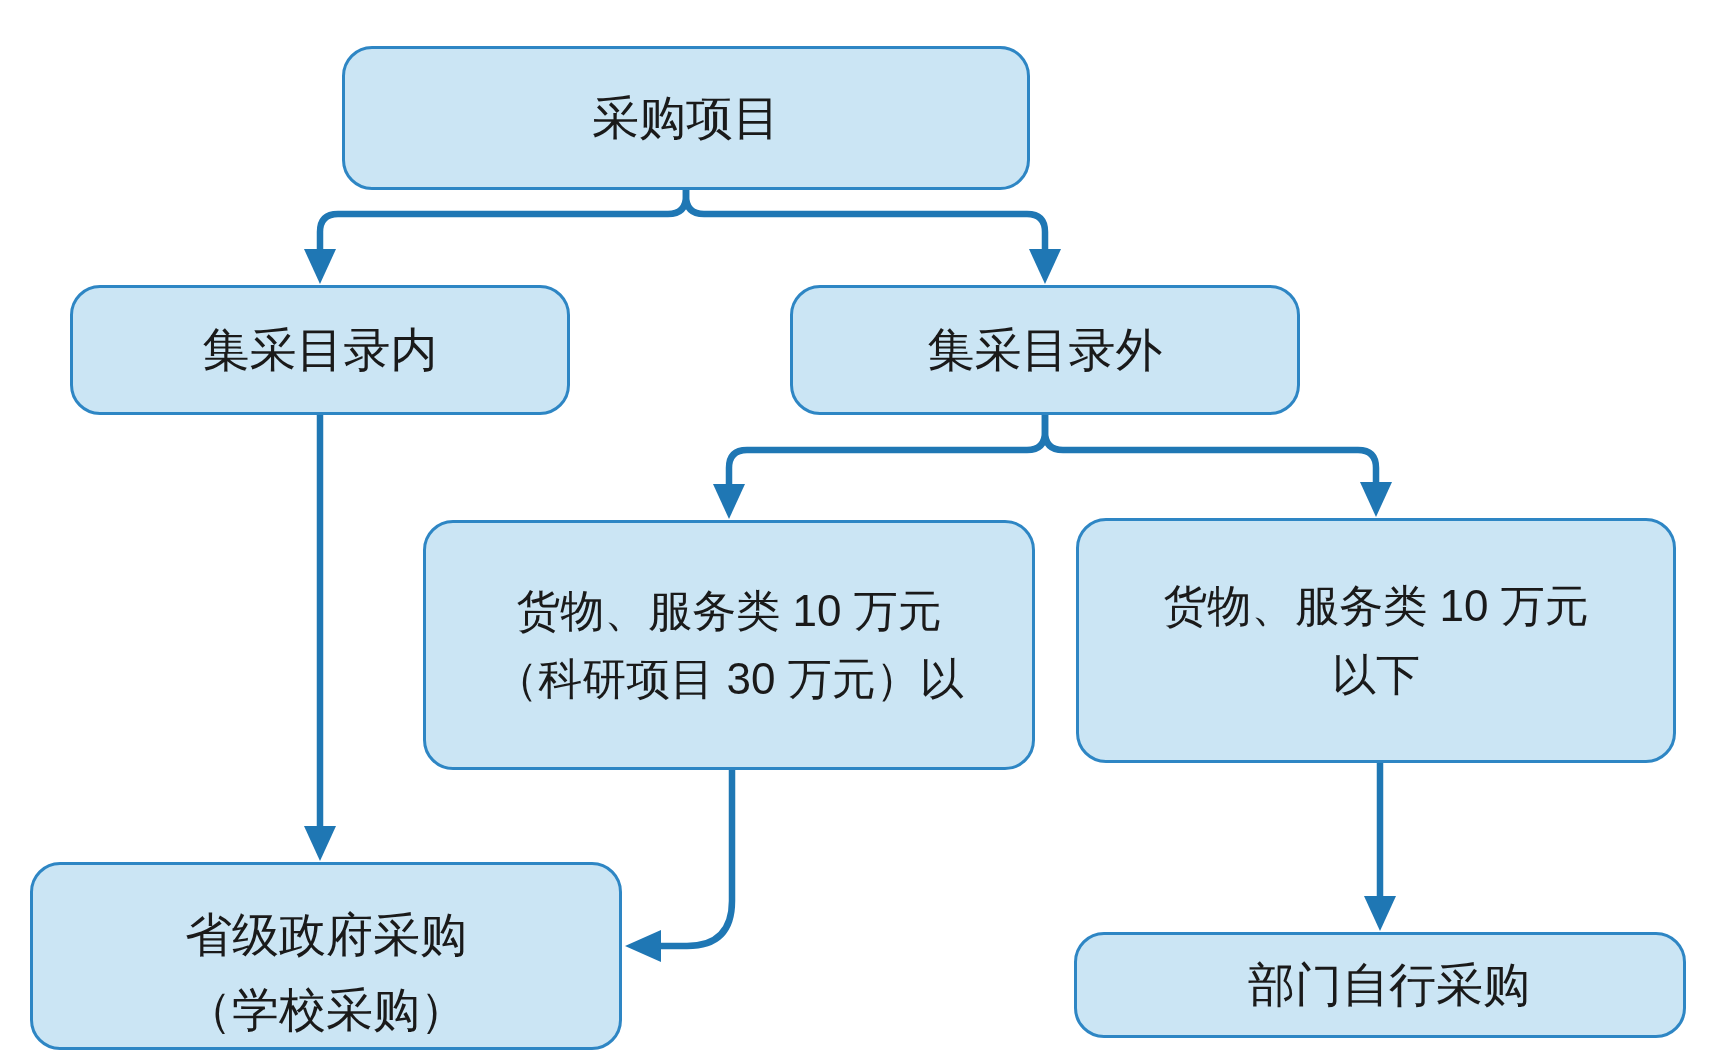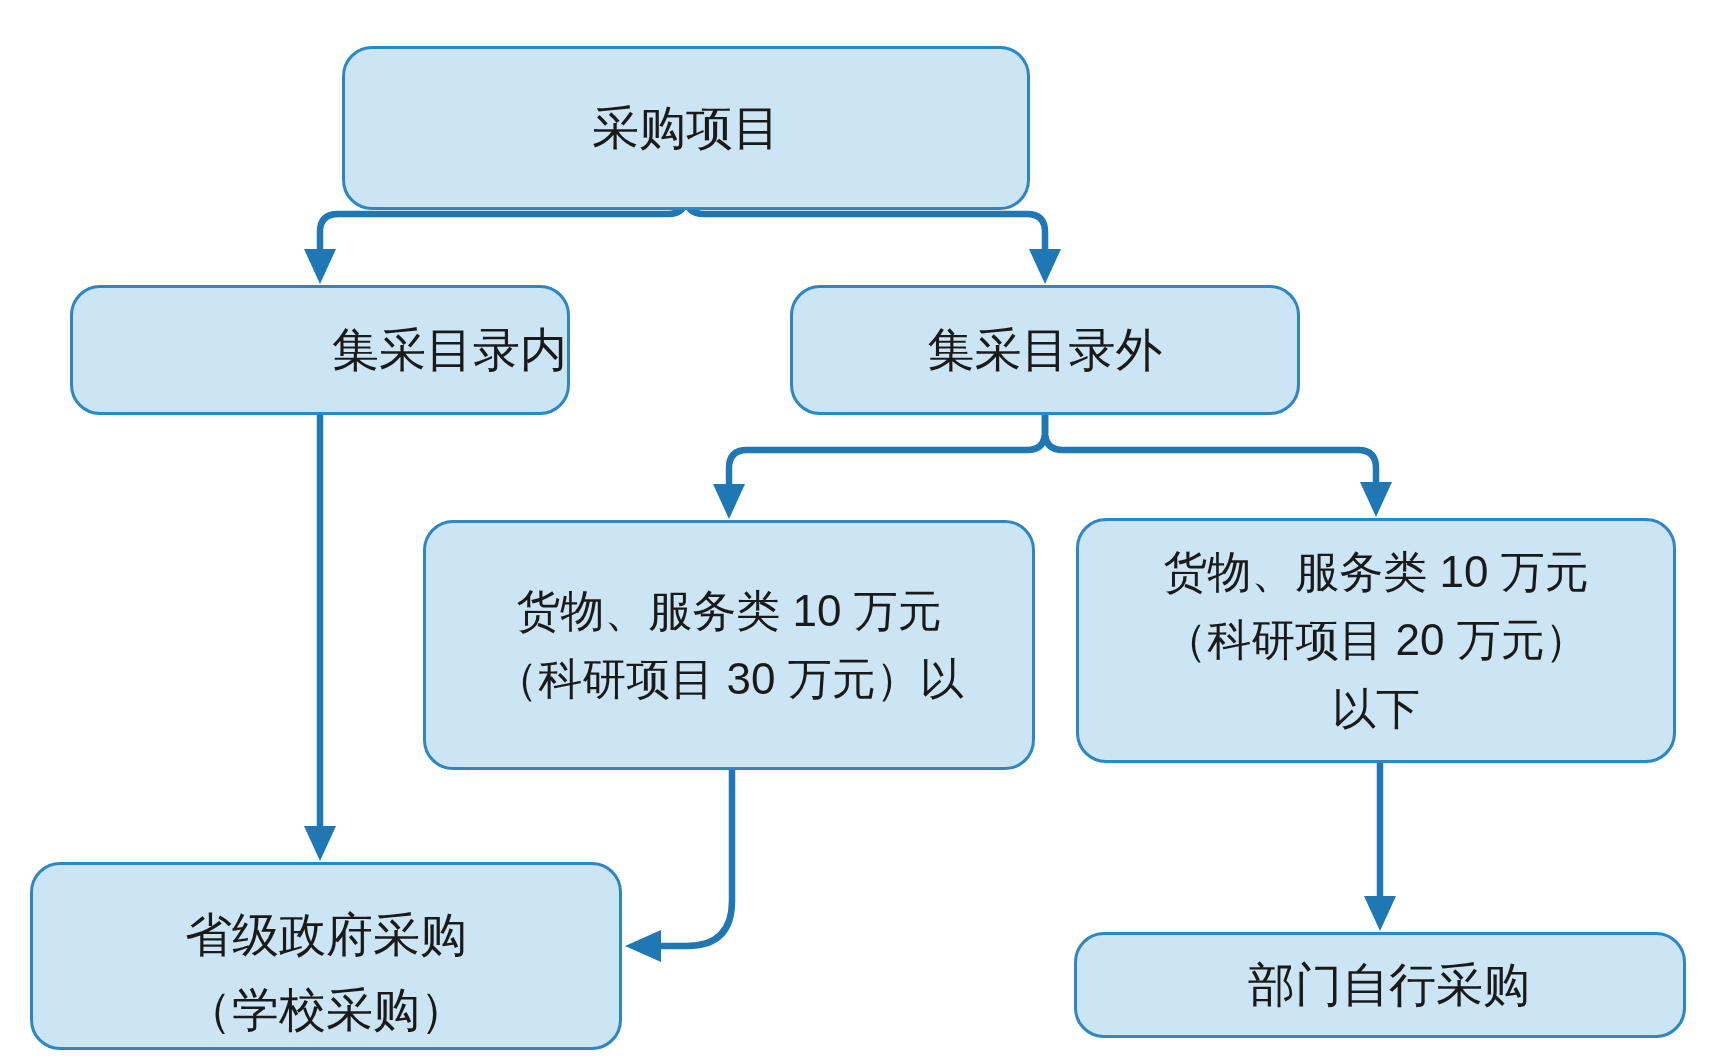--- a/index.html
+++ b/index.html
@@ -28,22 +28,22 @@
   .node {
     position: absolute; box-sizing: border-box;
     background: var(--box-fill, #cbe5f4);
     border: 3px solid var(--box-border, #2e86c4);
     border-radius: 30px;
     display: flex; flex-direction: column;
     align-items: center; justify-content: center;
     text-align: center;
     line-height: 1.5;
   }
-  #node-root { left: 342px; top: 46px;  width: 688px; height: 164px; font-size: 47px; }
-  #node-in   { left: 70px;  top: 285px; width: 500px; height: 130px; font-size: 47px; align-items: flex-end; }
+  #node-root { left: 342px; top: 46px;  width: 688px; height: 144px; font-size: 47px; }
+  #node-in   { left: 70px;  top: 285px; width: 500px; height: 130px; font-size: 47px; }
   #node-out  { left: 790px; top: 285px; width: 510px; height: 130px; font-size: 47px; }
   #node-above{ left: 423px; top: 520px; width: 612px; height: 250px; font-size: 44px; line-height: 1.55; }
   #node-below{ left: 1076px;top: 518px; width: 600px; height: 245px; font-size: 44px; line-height: 1.55; }
   #node-prov { left: 30px;  top: 862px; width: 592px; height: 188px; font-size: 47px; line-height: 1.6; justify-content: flex-end; }
   #node-dept { left: 1074px;top: 932px; width: 612px; height: 106px; font-size: 47px; padding-left: 18px; }
   .ln { display: block; }
 </style>
 </head>
 <body style="--box-fill: #cbe5f4; --box-border: #2e86c4; --connector: #1f77b4; --text: #1a1a1a;">
 
@@ -83,21 +83,20 @@
     <span class="ln">集采目录外</span>
   </div>
 
   <div class="node" id="node-above">
     <span class="ln">货物、服务类 10 万元</span>
     <span class="ln">（科研项目 30 万元）以</span>
   </div>
 
   <div class="node" id="node-below">
     <span class="ln">货物、服务类 10 万元</span>
-    <span class="ln">（科研项目 20 万元）</span>
     <span class="ln">以下</span>
   </div>
 
   <div class="node" id="node-prov">
     <span class="ln">省级政府采购</span>
     <span class="ln">（学校采购）</span>
   </div>
 
   <div class="node" id="node-dept">
     <span class="ln">部门自行采购</span>

